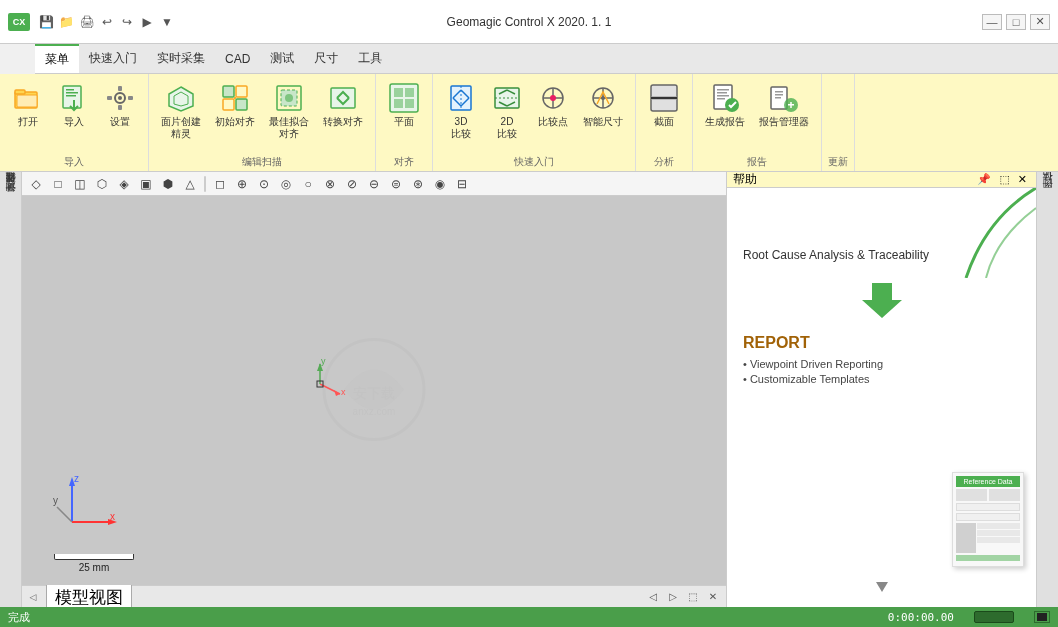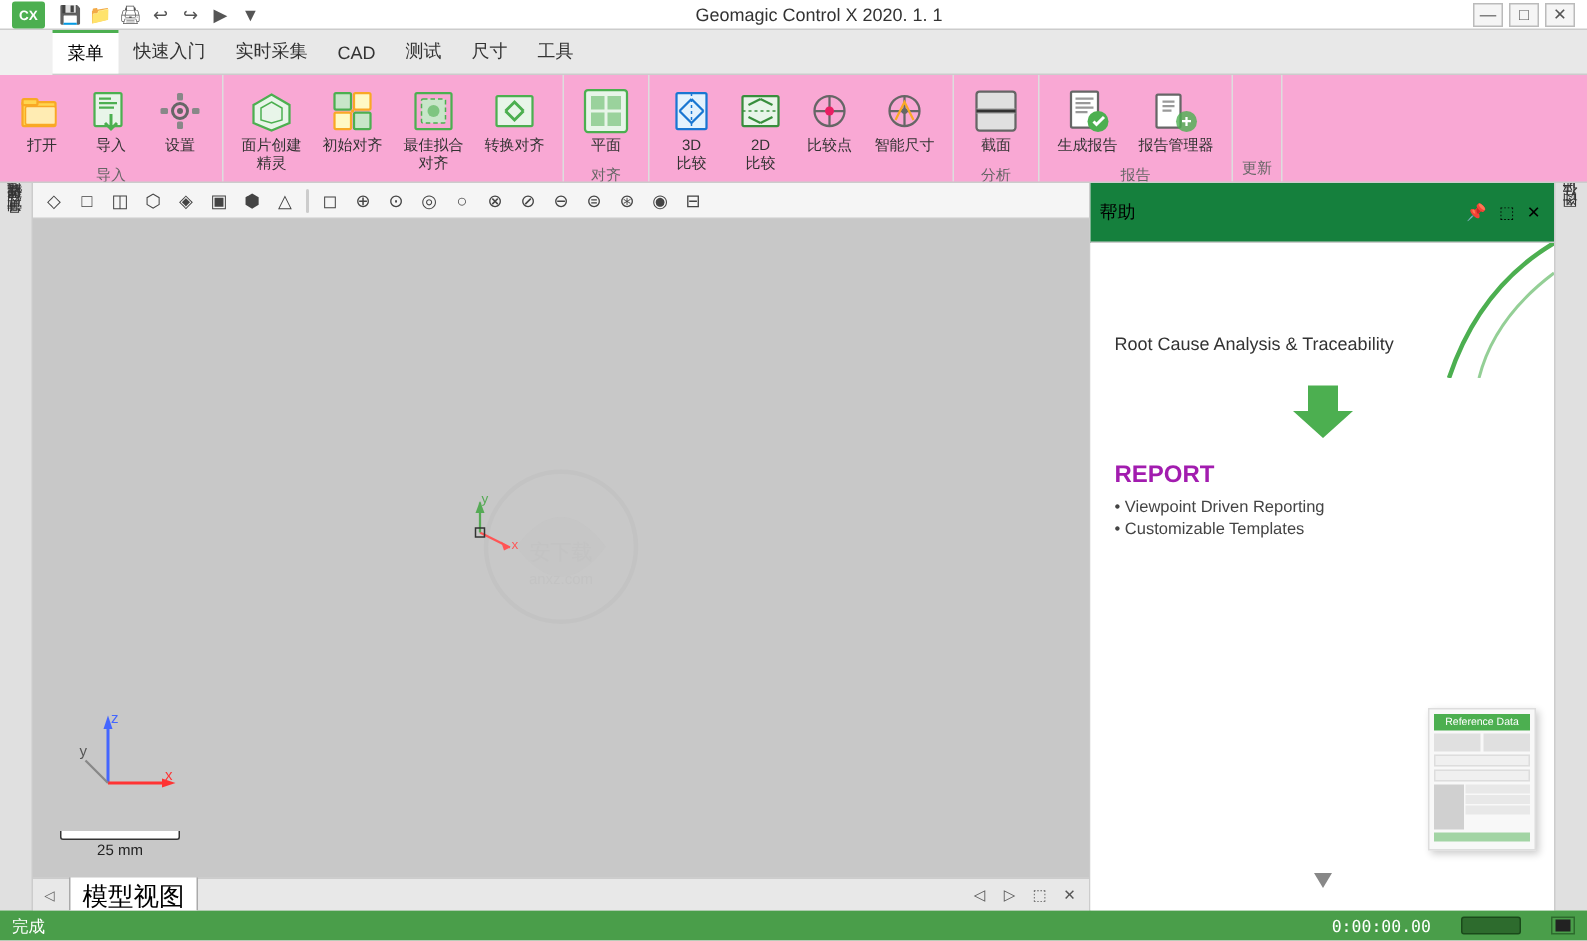--- a/index.html
+++ b/index.html
@@ -10,21 +10,21 @@
       width: 1058px;
       height: 627px;
       overflow: hidden;
       display: flex;
       flex-direction: column;
     }
 
     
     #title-bar {
       background: #fff;
-      height: 20px;
+      height: 44px;
       display: flex;
       align-items: center;
       justify-content: space-between;
       padding: 0 8px;
       border-bottom: 1px solid #ccc;
       flex-shrink: 0;
     }
     #title-bar .logo {
       display: flex;
       align-items: center;
@@ -41,21 +41,20 @@
       align-items: center;
       justify-content: center;
       border-radius: 2px;
     }
     #title-bar .title-text {
       font-size: 12px;
       color: #333;
       position: absolute;
       left: 50%;
       transform: translateX(-50%);
-      margin-left: 17px;
     }
     #title-bar .window-controls {
       display: flex;
       gap: 4px;
       margin-left: auto;
     }
     .win-btn {
       width: 20px;
       height: 16px;
       display: flex;
@@ -106,22 +105,22 @@
       white-space: nowrap;
     }
     .menu-item.active {
       background: #fff;
       border-top: 2px solid #4CAF50;
       color: #000;
     }
 
     
     #ribbon {
-      background: #f9a8d4;
-      height: 72px;
+      background: #fef9c3;
+      height: 98px;
       border-bottom: 1px solid #ccc;
       display: flex;
       flex-direction: row;
       flex-shrink: 0;
       overflow: hidden;
     }
     .ribbon-group {
       display: flex;
       flex-direction: column;
       border-right: 1px solid #ddd;
@@ -248,22 +247,22 @@
     
     #help-panel {
       width: 310px;
       background: #fff;
       border-left: 1px solid #ccc;
       display: flex;
       flex-direction: column;
       flex-shrink: 0;
     }
     #help-header {
-      background: #15803d;
-      height: 40px;
+      background: #fef9c3;
+      height: 16px;
       display: flex;
       align-items: center;
       justify-content: space-between;
       padding: 0 6px;
       border-bottom: 1px solid #ccc;
     }
     #help-content {
       flex: 1;
       overflow: hidden;
       position: relative;
@@ -690,21 +689,21 @@
           <line x1="30" y1="25" x2="30" y2="5" stroke="#55aa55" stroke-width="1.5"></line>
           <polygon points="50,35 44,31 46,37" fill="#ff5555"></polygon>
           <polygon points="30,4 27,12 33,12" fill="#55aa55"></polygon>
           <text x="51" y="36" font-size="9" fill="#ff5555">x</text>
           <text x="31" y="5" font-size="9" fill="#55aa55">y</text>
 
           <rect x="27" y="22" width="6" height="6" fill="none" stroke="#333" stroke-width="1"></rect>
         </svg>
       </div>
 
-      <div style="position:absolute; bottom:12px; left:18px;">
+      <div style="position:absolute; bottom:12px; left:32px;">
         <div style="width:80px; height:6px; border:1.5px solid #333; border-top:none; border-radius:0 0 2px 2px; background:#fff;"></div>
         <div style="font-size:10px; color:#222; margin-top:2px; text-align:center;">25 mm</div>
       </div>
 
     </div>
 
     <div id="viewport-tab-strip">
       <div style="display:flex;align-items:center;gap:2px;margin-right:4px;">
         <div style="width:14px;height:16px;display:flex;align-items:center;justify-content:center;font-size:9px;color:#666;cursor:pointer;">◁</div>
       </div>
@@ -739,21 +738,21 @@
           <span>Root Cause Analysis &amp; Traceability</span>
         </div>
 
         <div style="display:flex;justify-content:center;padding:8px 0;">
           <svg width="40" height="40" viewBox="0 0 40 40">
             <polygon points="10,5 30,5 30,22 40,22 20,40 0,22 10,22" fill="#4CAF50"></polygon>
           </svg>
         </div>
 
         <div style="padding:8px 16px;">
-          <div style="font-size:16px;font-weight:bold;color:#a21caf;margin-bottom:6px;">REPORT</div>
+          <div style="font-size:16px;font-weight:bold;color:#a16207;margin-bottom:6px;">REPORT</div>
           <div style="font-size:11px;color:#444;margin-bottom:3px;">• Viewpoint Driven Reporting</div>
           <div style="font-size:11px;color:#444;">• Customizable Templates</div>
         </div>
 
         <div style="position:absolute;right:12px;bottom:40px;width:72px;height:95px;background:#f8f8f8;border:1px solid #ddd;box-shadow:2px 2px 5px rgba(0,0,0,0.2);padding:3px;font-size:7px;overflow:hidden;">
           <div style="background:#4CAF50;color:white;font-size:7px;padding:2px;text-align:center;margin-bottom:2px;">Reference Data</div>
           <div style="display:flex;gap:2px;margin-bottom:2px;">
             <div style="flex:1;height:12px;background:#e0e0e0;"></div>
             <div style="flex:1;height:12px;background:#e0e0e0;"></div>
           </div>

